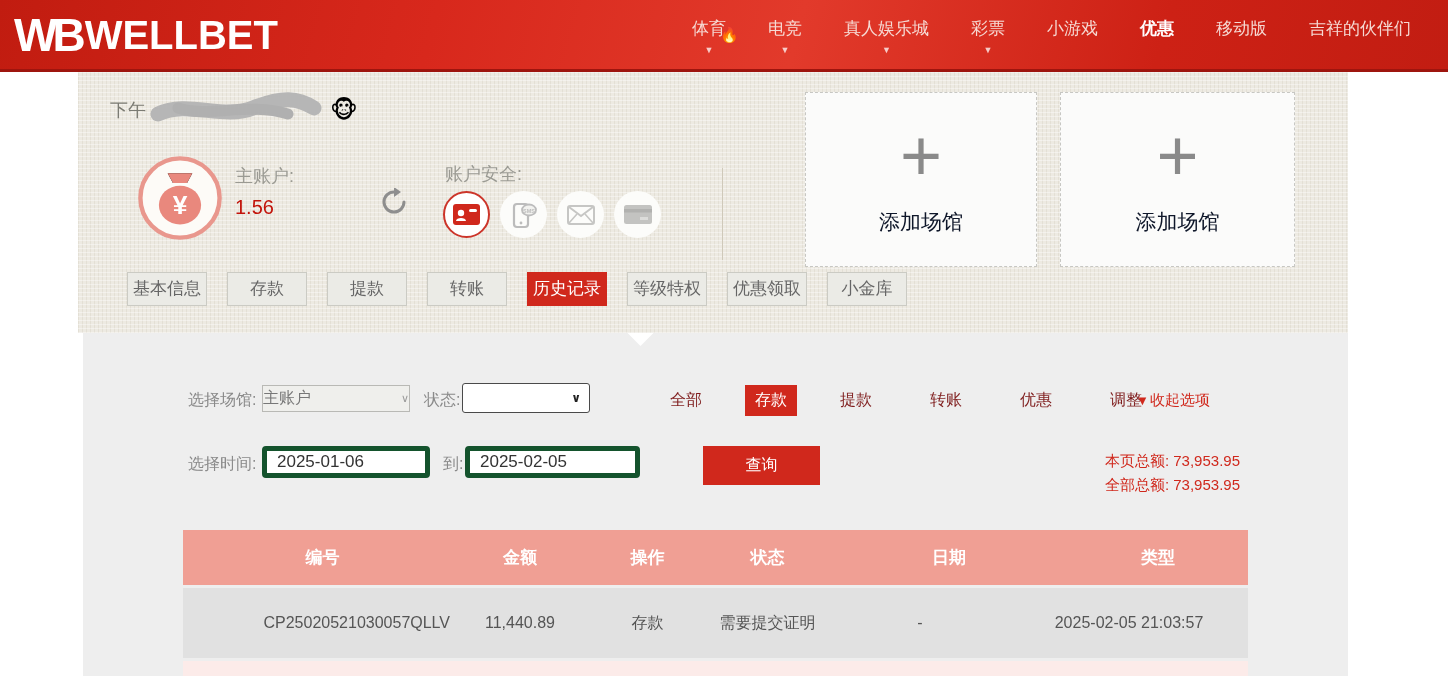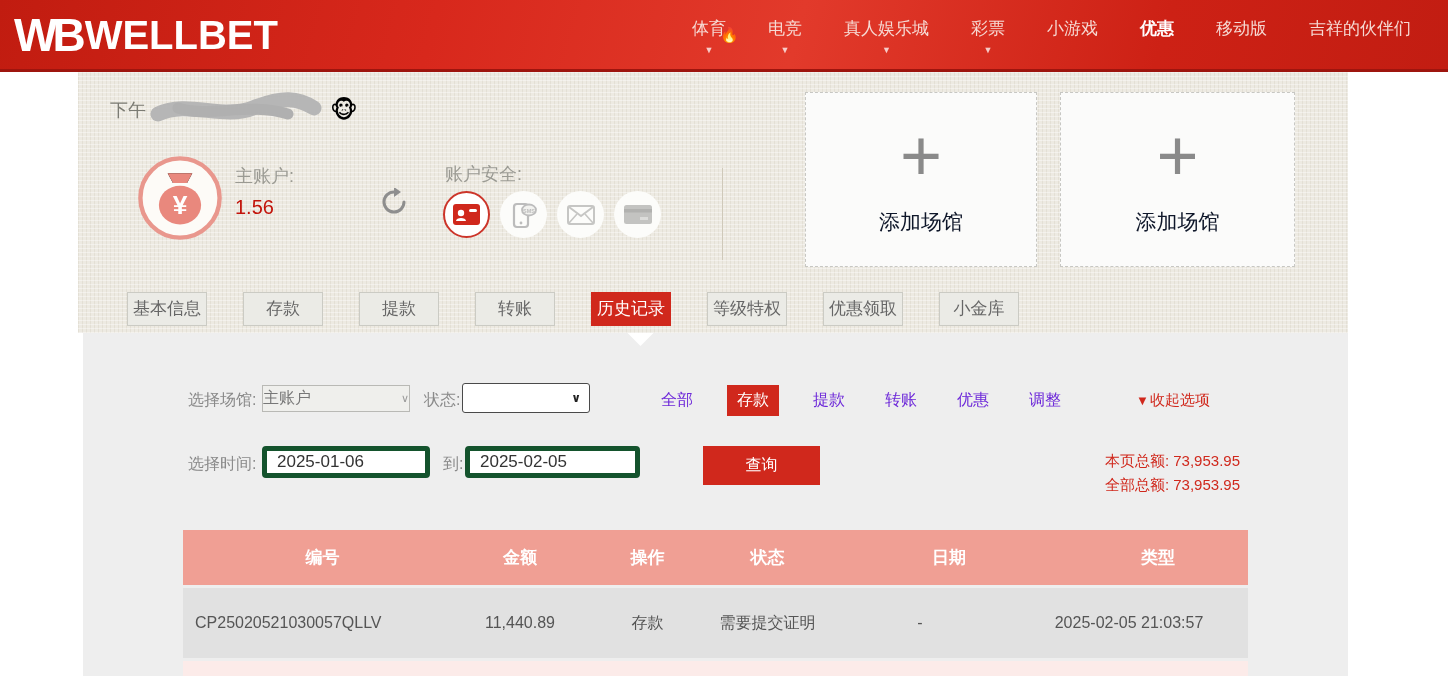--- a/index.html
+++ b/index.html
@@ -44,21 +44,21 @@
   .vdivider { position:absolute; left:644px; top:96px; width:1px; height:92px; background:#cfc9ba; }
 
   .venue-box { position:absolute; top:20px; height:175px; background:#fbfbfa;
     border:1px dashed #c7c7c3; display:flex; flex-direction:column; align-items:center;
     justify-content:center; cursor:pointer; }
   .venue-box.b1 { left:727px; width:232px; }
   .venue-box.b2 { left:982px; width:235px; }
   .plus { font-size:72px; font-weight:200; color:#8a8a8a; line-height:.9; }
   .venue-label { font-size:21px; color:#0f172a; margin-top:20px; }
 
-  .acct-tabs { position:absolute; left:49px; top:200px; display:flex; gap:36px;margin-top:20px; }
+  .acct-tabs { position:absolute; left:49px; top:200px; display:flex; gap:20px; }
   .acct-tab { width:80px; height:34px; line-height:32px; text-align:center; background:#ebebe6;
     border:1px solid #cbcbc4; color:#666; font-size:17px; cursor:pointer; }
   .acct-tab.active { background:#d0281c; border-color:#d0281c; color:#fff; }
 
   
   .graysec { position:absolute; left:83px; top:333px; width:1265px; height:343px;
     background:#eeeeee; overflow:hidden; }
   .notch { position:absolute; left:548px; top:-10px; width:19px; height:19px; background:#fff;
     transform:rotate(45deg); }
 
@@ -66,21 +66,21 @@
   .venue-select { position:absolute; left:179px; top:52px; width:148px; height:27px;
     background:#efefec; border:1px solid #b9b9b5; color:#777; font-size:16px;
     display:flex; align-items:center; justify-content:space-between; padding:0 0; cursor:default; }
   .venue-select .dd { font-size:11px; color:#999; }
   .status-select { position:absolute; left:379px; top:50px; width:128px; height:30px;
     background:#fff; border:1px solid #4a4a4a; border-radius:3px; font-size:16px; color:#333;
     display:flex; align-items:center; justify-content:flex-end; padding:0 8px; cursor:pointer; }
   .status-select .dd { font-size:12px; color:#222; font-weight:bold; }
 
   .type-filters { position:absolute; left:558px; top:53px; display:flex; align-items:center; height:28px; }
-  .tf { margin:0 20px; font-size:16px; color:#6d28d9; cursor:pointer; white-space:nowrap; }
+  .tf { margin:0 29px; font-size:16px; color:#7f1d1d; cursor:pointer; white-space:nowrap; }
   .tf.active { background:#d0281c; color:#fff; padding:5px 10px; margin:0 14px; }
   .collapse { position:absolute; left:1053px; top:58px; color:#d0281c; font-size:15px; cursor:pointer; white-space:nowrap; }
   .collapse .tri { font-size:13px; margin-right:1px; }
 
   .date-input { position:absolute; top:113px; height:32px; background:#fff; border:5px solid #14532d;
     border-radius:4px; font-size:17px; color:#333; padding:0 10px;
     font-family:"Liberation Sans","DejaVu Sans",sans-serif; }
   .d1 { left:179px; width:168px; }
   .d2 { left:382px; width:175px; }
   .query-btn { position:absolute; left:620px; top:113px; width:117px; height:39px; background:#d0281c;
@@ -89,21 +89,21 @@
   .totals { position:absolute; right:108px; top:116px; text-align:right; color:#d0281c;
     font-size:15px; line-height:24px; }
 
   .table { position:absolute; left:100px; top:197px; width:1065px; }
   .thead { height:55px; background:#f09f94; display:flex; align-items:center; color:#fff;
     font-weight:bold; font-size:17px; margin-bottom:3px; }
   .trow { height:70px; background:#e1e1e1; display:flex; align-items:center; font-size:16px;
     color:#555; margin-bottom:3px; }
   .trow-next { height:40px; background:#fcebe9; }
   .c { text-align:center; line-height:1.6; }
-  .c0 { width:267px; text-align:left; padding-left:12px; }
+  .c0 { width:267px; text-align:right; padding-left:12px; }
   .c1 { width:140px; } .c2 { width:115px; } .c3 { width:125px; padding:0 14px; }
   .c4 { width:180px; } .c5 { width:238px; }
 </style>
 </head>
 <body>
 
 <div class="topnav">
   <div class="logo">
     <span class="logo-mark">WB</span>
     <span class="logo-text">WELLBET</span>

